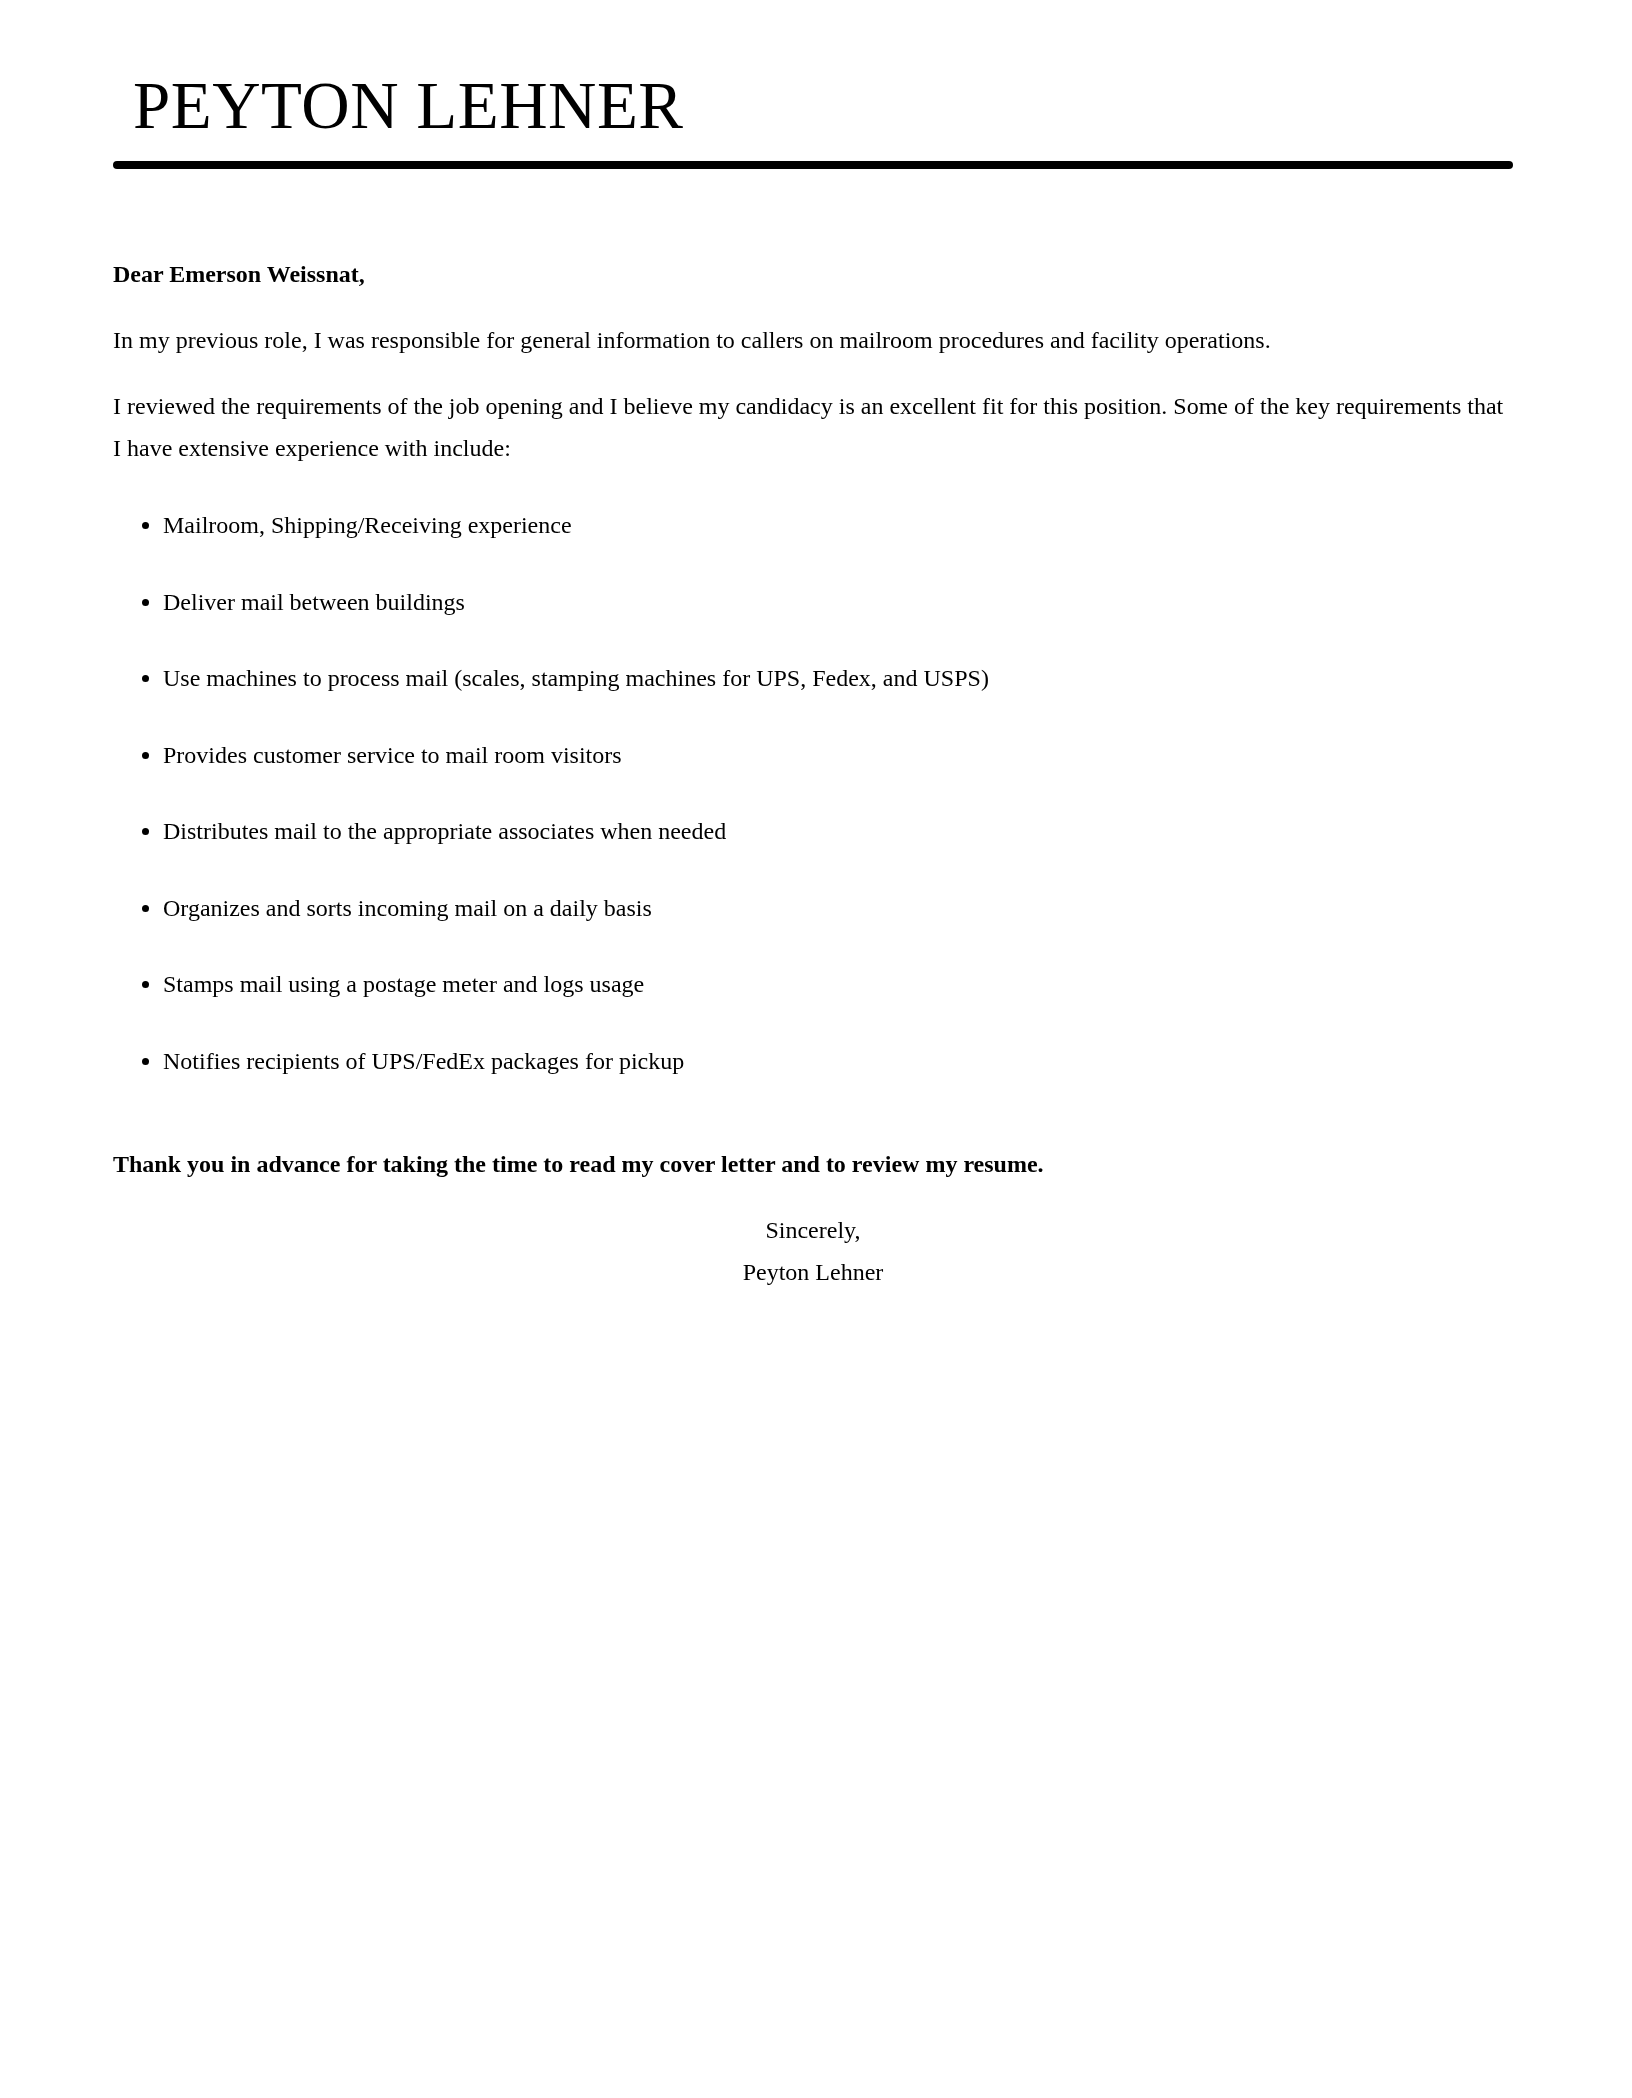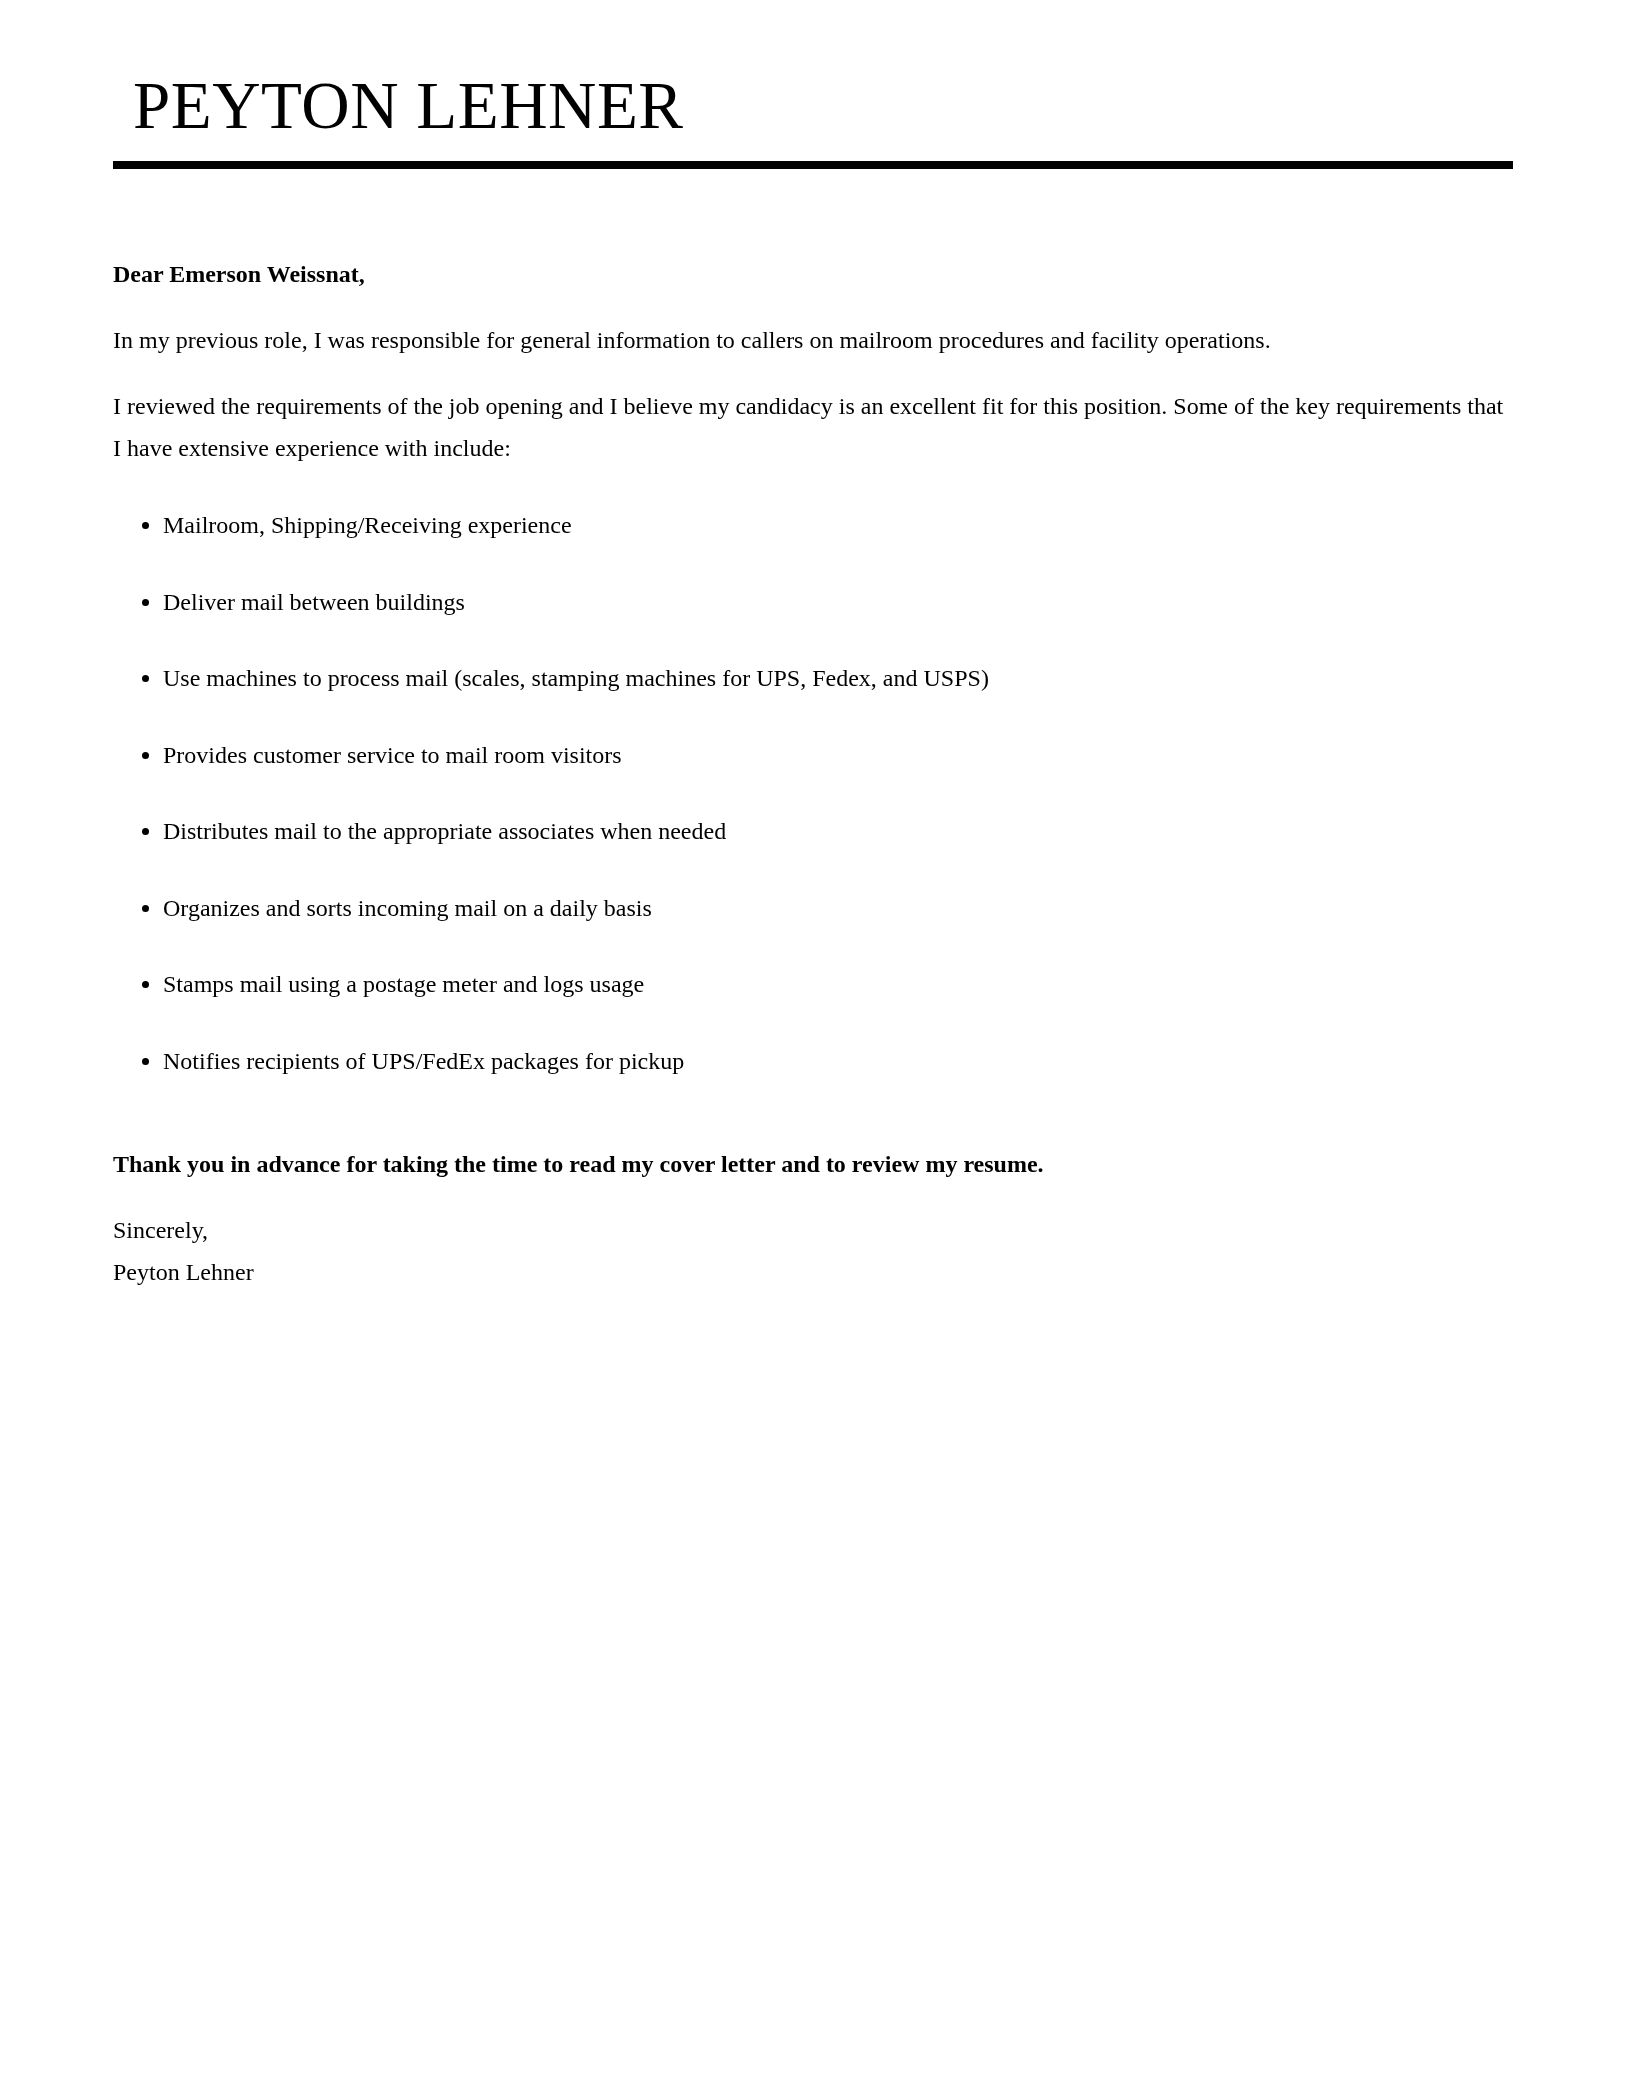--- a/index.html
+++ b/index.html
@@ -1,15 +1,15 @@
 <!DOCTYPE html>
 <html><head>
 <meta charset="utf-8">
 <style>
-  * { margin: 0; padding: 0; box-sizing: border-box; }
+  * { margin: 0; padding: 0; box-sizing: border-box; border-radius: 32px; }
   html, body { background: #ffffff; }
   body {
     width: 1632px;
     height: 2098px;
     font-family: "Liberation Serif", serif;
     color: #000000;
     position: relative;
     overflow: hidden;
   }
   .page {
@@ -49,21 +49,21 @@
     margin: 24px 0 24px 0;
     padding-left: 50px;
     list-style: disc outside;
   }
   ul.requirements li { line-height: 40.5px; margin-top: 36px; }
   .closing-statement {
     margin-top: 62px;
     font-weight: bold;
     max-width: 1260px;
   }
-  .signature-block { margin-top: 24px; line-height: 42px; }
+  .signature-block { margin-top: 24px; line-height: 42px; text-align: center; }
 </style>
 </head>
 <body>
 
 <div class="page">
 
   <header class="letter-header">
     <h1 class="sender-name">PEYTON LEHNER</h1>
   </header>
 

